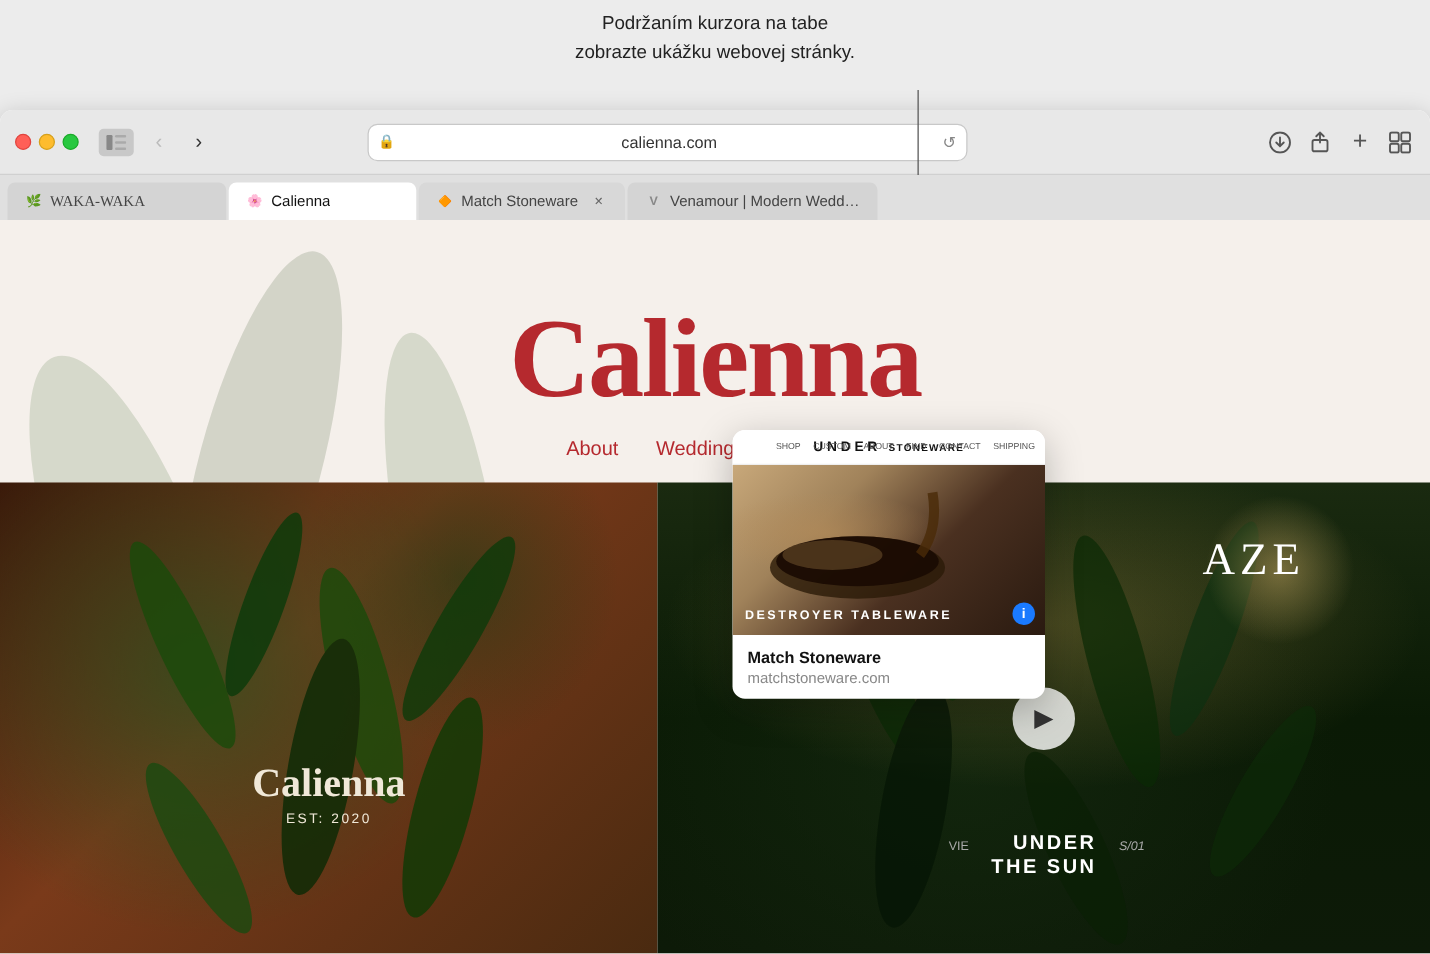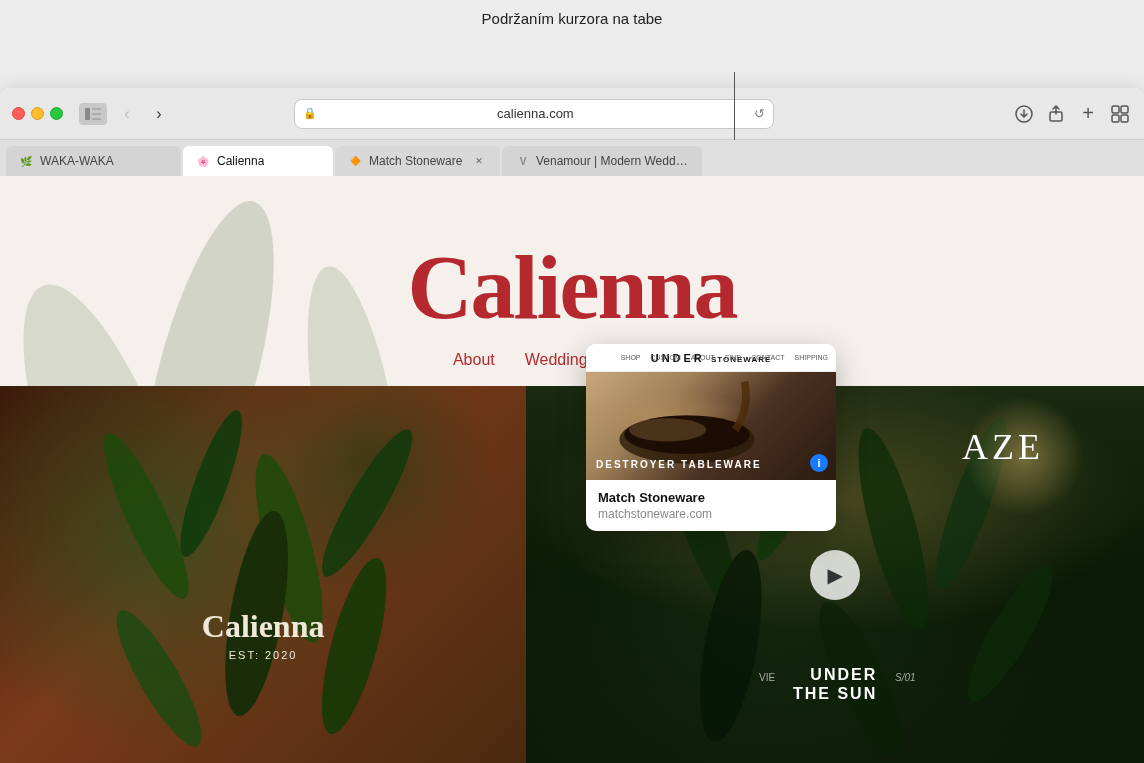--- a/index.html
+++ b/index.html
@@ -318,21 +318,21 @@
       overflow: hidden;
       z-index: 50;
     }
 
     .tab-preview-header {
       position: relative;
     }
 
     .tab-preview-img {
       width: 100%;
-      height: 108px;
+      height: 136px;
       background: linear-gradient(135deg, #c8a87a 0%, #a0825a 30%, #4a3020 60%, #2a1a10 100%);
       position: relative;
       overflow: hidden;
     }
     .tab-preview-img::before {
       content: '';
       position: absolute;
       inset: 0;
       background: 
         radial-gradient(ellipse 60% 40% at 30% 40%, rgba(180,140,90,0.7) 0%, transparent 60%);
@@ -399,20 +399,21 @@
     .tab-preview-url {
       font-size: 12px;
       color: #888;
     }
   </style>
 </head>
 <body>
 
 <div class="tooltip-text">
   <span>Podržaním kurzora na tabe</span><br>
+  <span>zobrazte ukážku webovej stránky.</span>
 </div>
 
 <div class="tooltip-line"></div>
 
 <div class="browser-window">
 
   <div class="title-bar">
 
     <div class="traffic-lights">
       <div class="traffic-light tl-red"></div>
@@ -460,21 +461,21 @@
           <rect x="10" y="10" width="7" height="7" rx="1.5" stroke="#555" stroke-width="1.5"></rect>
         </svg>
       </div>
     </div>
   </div>
 
   <div class="tabs-bar">
 
     <div class="tab" style="width:175px;">
       <span class="tab-favicon" style="color:#888;">🌿</span>
-      <span style="overflow:hidden;white-space:nowrap;text-overflow:ellipsis;">WAKA-WAKA</span>
+      <span style="overflow:hidden;white-space:nowrap;text-overflow:ellipsis;font-family:Liberation Serif, serif;">WAKA-WAKA</span>
     </div>
 
     <div class="tab active" style="width:150px;">
       <span class="tab-favicon">🌸</span>
       <span style="overflow:hidden;white-space:nowrap;text-overflow:ellipsis;">Calienna</span>
     </div>
 
     <div class="tab" style="width:165px; background:#d8d8d8;">
       <span class="tab-favicon" style="font-size:9px;">🔶</span>
       <span style="overflow:hidden;white-space:nowrap;text-overflow:ellipsis;flex:1;">Match Stoneware</span>

